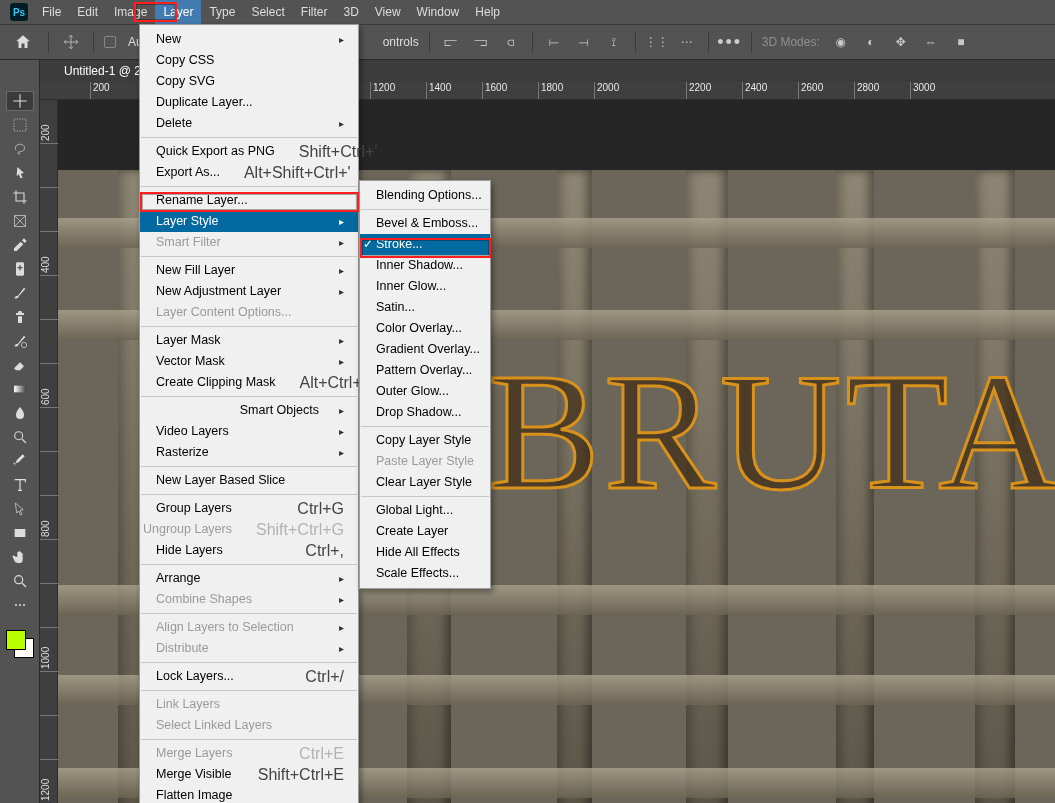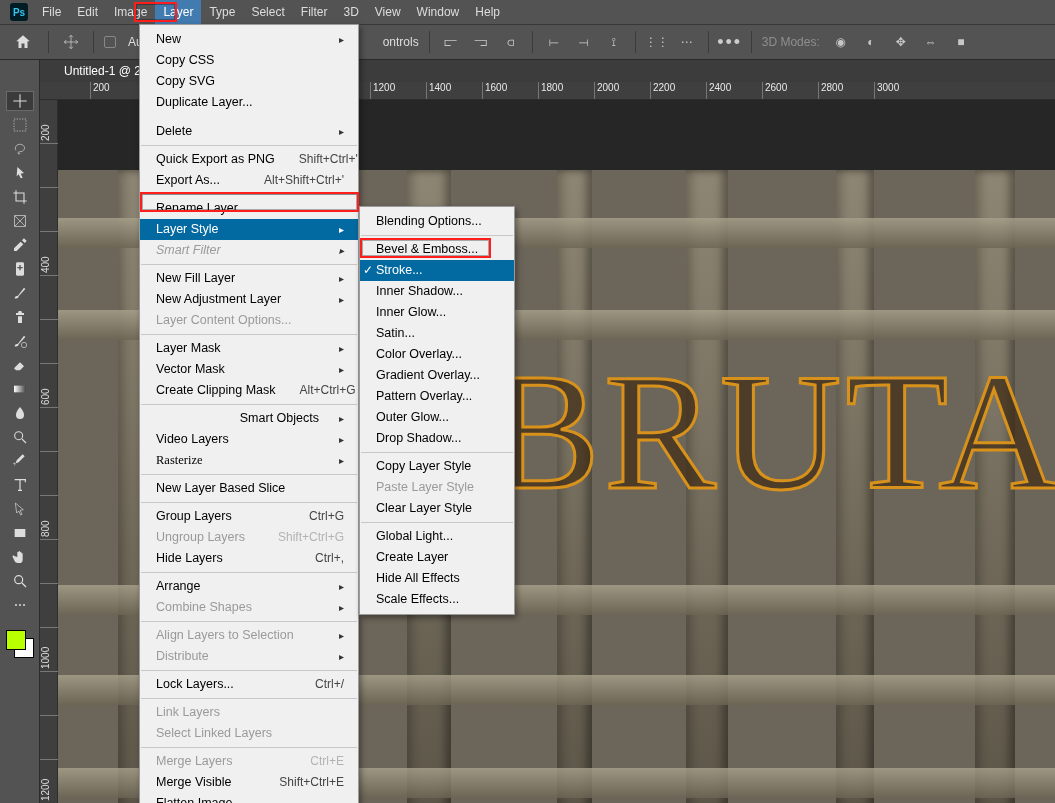--- a/index.html
+++ b/index.html
@@ -33,21 +33,21 @@
   .col{position:absolute;top:0;bottom:0;background:linear-gradient(180deg,#8e8674,#5c5648);box-shadow:inset -6px 0 8px rgba(0,0,0,.35), inset 6px 0 8px rgba(0,0,0,.2)}
   .slab{position:absolute;height:30px;left:0;right:0;background:linear-gradient(180deg,#a9a28c,#6c6554);opacity:.8}
   .big-text{position:absolute;left:430px;top:235px;font-family:Georgia,"Times New Roman",serif;font-size:168px;font-weight:400;letter-spacing:4px;color:rgba(62,43,18,.7);-webkit-text-stroke:3px #d8921b;white-space:nowrap}
   .dd{position:absolute;background:#f0f0f0;color:#000;box-shadow:2px 3px 6px rgba(0,0,0,.4);border:1px solid #9b9b9b;padding:4px 0;font-size:12.5px}
   .dd .it{display:flex;align-items:center;justify-content:space-between;padding:2px 14px 2px 16px;line-height:17px;white-space:nowrap}
   .dd .it.sub::after{content:"▸";font-size:10px;margin-left:20px;color:#333}
   .dd .it.dis{color:#9a9a9a}
   .dd .sep{height:1px;background:#c7c7c7;margin:3px 1px}
   .dd .it.sel{background:#0369a1;color:#fff}
   .dd .it.sel::after{color:#fff}
-  .dd .sc{color:#444;margin-left:24px;font-size:12px}
+  .dd .sc{color:#444;margin-left:24px;font-size:16px}
   .dd .it.dis .sc{color:#b3b3b3}
   .chkmk{position:absolute;left:3px;font-size:12px}
   .opt-ico{width:22px;height:22px;display:flex;align-items:center;justify-content:center;color:#c7c7c7}
   .opt-sep{width:1px;height:22px;background:#3b3b3b}
   .opt-group{display:flex;gap:8px;align-items:center}
   .opt-dots{font-size:18px;letter-spacing:2px;color:#ccc}
   .opt-text{color:#8e8e8e;font-size:12px}
 </style>
 </head>
 <body>
@@ -261,21 +261,21 @@
     <div style="width: 56px;">200</div>
     <div style="width: 56px;">400</div>
     <div style="width: 56px;">600</div>
     <div style="width: 56px;">800</div>
     <div style="width: 56px;">1000</div>
     <div style="width: 56px;">1200</div>
     <div style="width: 56px;">1400</div>
     <div style="width: 56px;">1600</div>
     <div style="width: 56px;">1800</div>
     <div style="width: 56px;">2000</div>
-    <div style="width: 56px;">2200</div>
+    <div style="width: 56px; margin-left: 36px;">2200</div>
     <div style="width: 56px;">2400</div>
     <div style="width: 56px;">2600</div>
     <div style="width: 56px;">2800</div>
     <div style="width: 56px;">3000</div>
   </div>
 <div class="ruler-v" id="rulerV">
     <span style="height: 44px;">200</span>
     <span style="height: 44px;"></span>
     <span style="height: 44px;"></span>
     <span style="height: 44px;">400</span>
@@ -320,41 +320,41 @@
       <span></span>
     </div>
     <div class="it" style="position: relative;">
       <span>Copy SVG</span>
       <span></span>
     </div>
     <div class="it" style="position: relative;">
       <span>Duplicate Layer...</span>
       <span></span>
     </div>
-    <div class="it sub" style="position: relative; margin-top: 8px;">
+    <div class="it sub" style="position: relative;">
       <span>Delete</span>
     </div>
     <div class="sep"></div>
     <div class="it" style="position: relative;">
       <span>Quick Export as PNG</span>
       <span class="sc">Shift+Ctrl+'</span>
     </div>
     <div class="it" style="position: relative;">
       <span>Export As...</span>
       <span class="sc">Alt+Shift+Ctrl+'</span>
     </div>
     <div class="sep"></div>
     <div class="it" style="position: relative;">
       <span>Rename Layer...</span>
       <span></span>
     </div>
     <div class="it sub sel" style="position: relative;">
       <span>Layer Style</span>
     </div>
-    <div class="it sub dis" style="position: relative; font-style: italic;">
+    <div class="it sub dis" style="position: relative;">
       <span>Smart Filter</span>
     </div>
     <div class="sep"></div>
     <div class="it sub" style="position: relative;">
       <span>New Fill Layer</span>
     </div>
     <div class="it sub" style="position: relative;">
       <span>New Adjustment Layer</span>
     </div>
     <div class="it dis" style="position: relative;">
@@ -372,34 +372,34 @@
       <span>Create Clipping Mask</span>
       <span class="sc">Alt+Ctrl+G</span>
     </div>
     <div class="sep"></div>
     <div class="it sub" style="position: relative; justify-content: flex-end;">
       <span>Smart Objects</span>
     </div>
     <div class="it sub" style="position: relative;">
       <span>Video Layers</span>
     </div>
-    <div class="it sub" style="position: relative; font-family: Liberation Serif, serif;">
+    <div class="it sub" style="position: relative;">
       <span>Rasterize</span>
     </div>
     <div class="sep"></div>
     <div class="it" style="position: relative;">
       <span>New Layer Based Slice</span>
       <span></span>
     </div>
     <div class="sep"></div>
     <div class="it" style="position: relative; gap: 28px;">
       <span>Group Layers</span>
       <span class="sc">Ctrl+G</span>
     </div>
-    <div class="it dis" style="position: relative;">
+    <div class="it dis" style="position: relative; justify-content: flex-end;">
       <span>Ungroup Layers</span>
       <span class="sc">Shift+Ctrl+G</span>
     </div>
     <div class="it" style="position: relative;">
       <span>Hide Layers</span>
       <span class="sc">Ctrl+,</span>
     </div>
     <div class="sep"></div>
     <div class="it sub" style="position: relative;">
       <span>Arrange</span>
@@ -436,21 +436,21 @@
     <div class="it" style="position: relative;">
       <span>Merge Visible</span>
       <span class="sc">Shift+Ctrl+E</span>
     </div>
     <div class="it" style="position: relative;">
       <span>Flatten Image</span>
       <span></span>
     </div>
   </div>
 
-<div class="dd" id="ddStyle" style="left:359px;top:206px;width:156px">
+<div class="dd" id="ddStyle" style="left:359px;top:180px;width:132px">
     <div class="it" style="position: relative;">
       <span>Blending Options...</span>
       <span></span>
     </div>
     <div class="sep"></div>
     <div class="it" style="position: relative;">
       <span>Bevel &amp; Emboss...</span>
       <span></span>
     </div>
     <div class="it sel" style="position: relative;">

